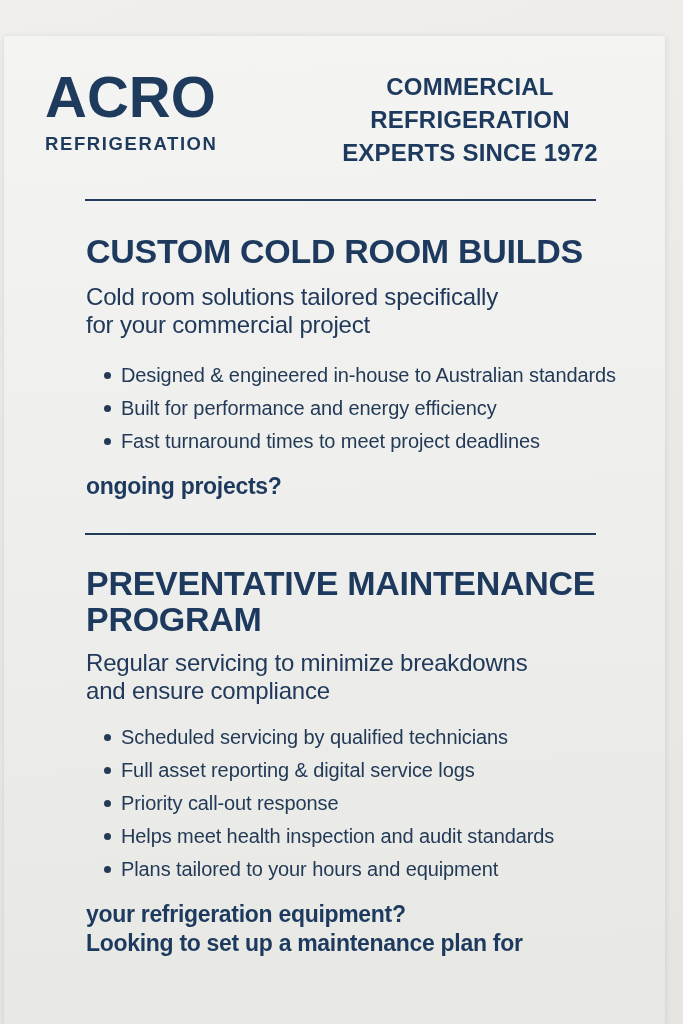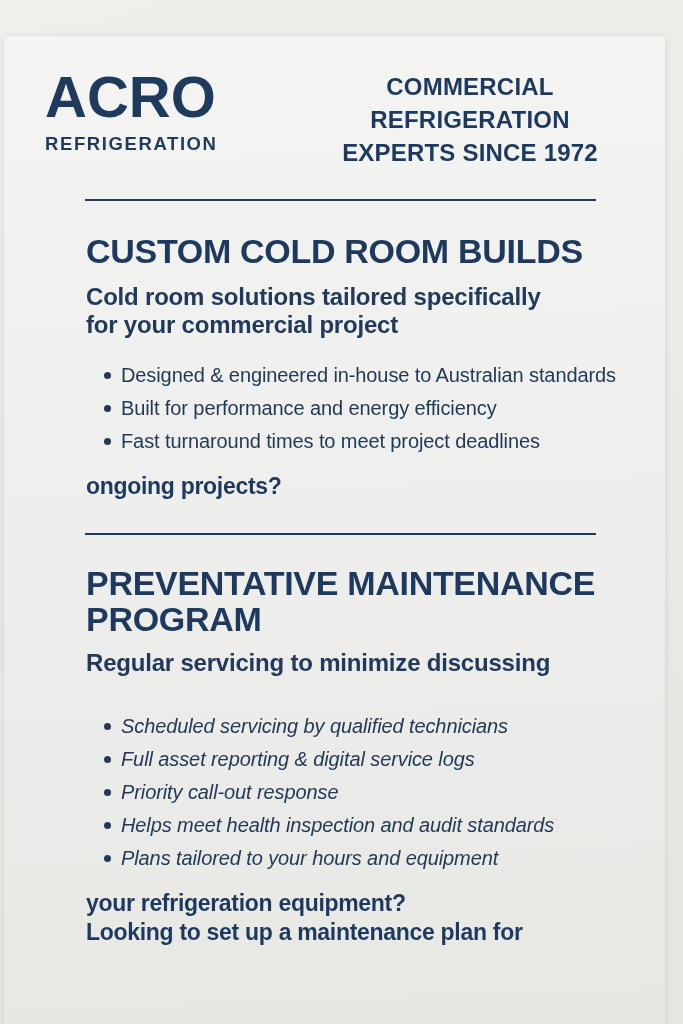--- a/index.html
+++ b/index.html
@@ -67,32 +67,32 @@
     font-size: 34px;
     font-weight: bold;
     line-height: 36px;
     letter-spacing: -0.3px;
     color: #1d3a5e;
   }
   .section-heading-2 { margin-top: 30px; }
   .section-subheading {
     margin: 14px 0 0 41px;
     font-size: 24px;
-    font-weight: bold;
+    font-weight: normal;
     line-height: 28px;
     letter-spacing: -0.2px;
     color: #21395a;
   }
   .section-subheading-2 { margin-top: 12px; }
   ul.bullet-list {
     margin: 20px 0 0 41px;
     padding: 0 0 0 18px;
     list-style: none;
   }
-  ul.bullet-list-2 { margin-top: 33px; font-style: italic; }
+  ul.bullet-list-2 { margin-top: 16px; }
   ul.bullet-list li {
     position: relative;
     padding-left: 17px;
     font-size: 20px;
     font-weight: normal;
     line-height: 33px;
     letter-spacing: -0.1px;
     color: #233a57;
   }
   ul.bullet-list li::before {
@@ -153,21 +153,22 @@
     </div>
 
     <div class="divider divider-2"></div>
 
     <div>
       <div class="section-heading section-heading-2">
         <div>PREVENTATIVE MAINTENANCE</div>
         <div>PROGRAM</div>
       </div>
       <div class="section-subheading section-subheading-2">
-        <div>Regular servicing to minimize discussing</div>
+        <div>Regular servicing to minimize breakdowns</div>
+        <div>and ensure compliance</div>
       </div>
       <ul class="bullet-list bullet-list-2">
         <li>Scheduled servicing by qualified technicians</li>
         <li>Full asset reporting &amp; digital service logs</li>
         <li>Priority call-out response</li>
         <li>Helps meet health inspection and audit standards</li>
         <li>Plans tailored to your hours and equipment</li>
       </ul>
       <div class="section-cta">
         <div>your refrigeration equipment?</div>

